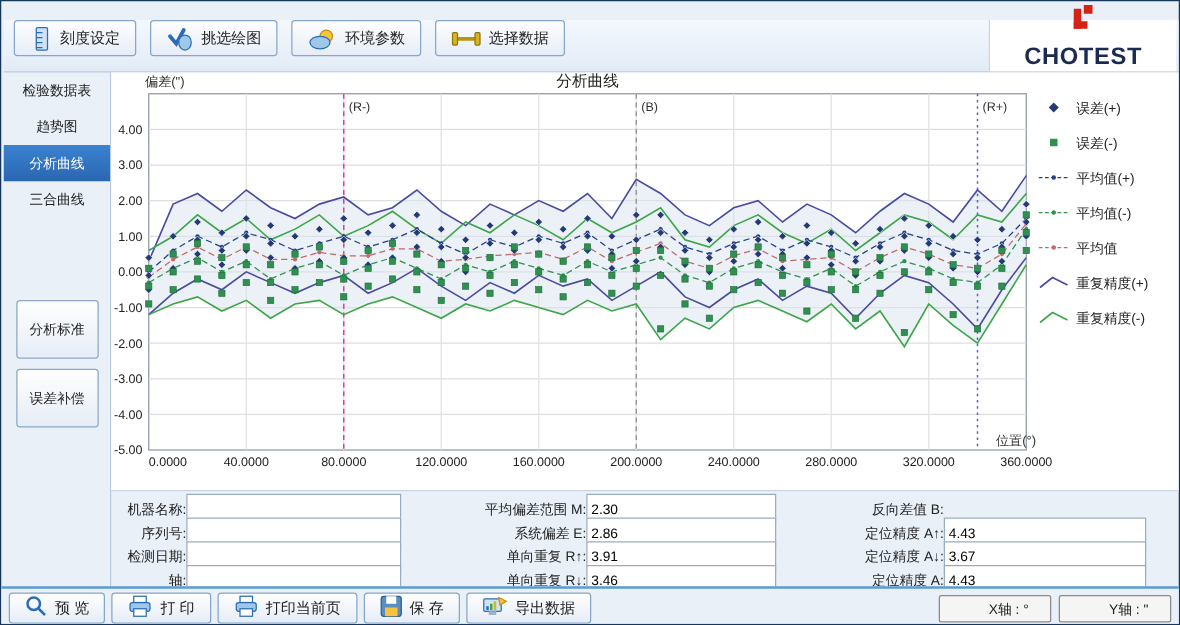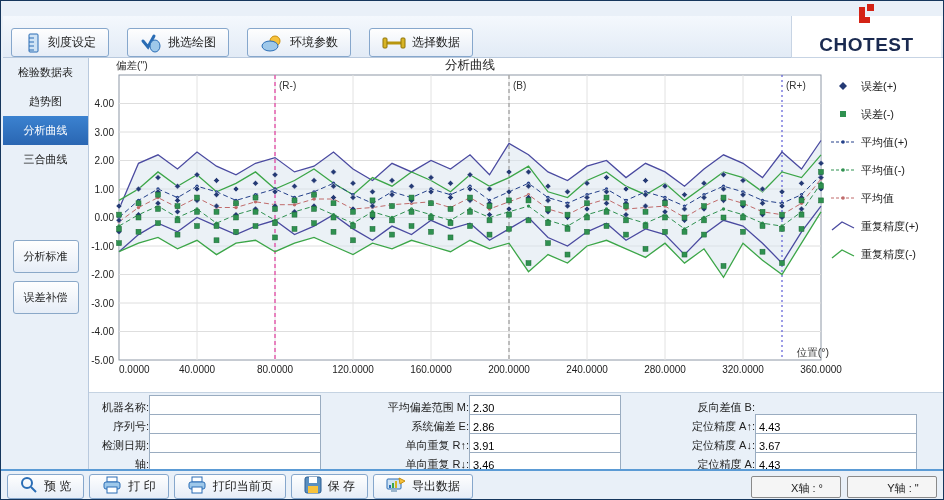--- a/index.html
+++ b/index.html
@@ -1,31 +1,31 @@
 <!DOCTYPE html>
 <html><head>
 <meta charset="utf-8">
 <style>
   html,body{margin:0;padding:0;background:#c8d6e8;font-family:"Liberation Sans","DejaVu Sans",sans-serif;}
   #win{position:relative;width:944px;height:500px;background:#e9f0f8;border:1px solid #16365c;box-sizing:border-box;overflow:hidden;}
   
   #titlebar{position:absolute;left:0;top:0;width:100%;height:15px;background:linear-gradient(#4d83bc,#1f4d82);color:#fff;font-size:9px;line-height:15px;padding-left:6px;box-sizing:border-box;}
   #close-btn{position:absolute;top:0;right:6px;width:33px;height:13px;background:linear-gradient(#f09a8a,#c22f1d);border:1px solid #7e140c;border-top:none;border-radius:0 0 3px 3px;color:#fff;font-size:9px;font-weight:bold;text-align:center;line-height:12px;cursor:pointer;box-sizing:border-box;}
   
-  #toolbar{position:absolute;left:2px;top:15px;width:940px;height:42px;background:linear-gradient(#f4f8fd,#e2ebf6);border-bottom:1px solid #b9c9dd;display:flex;align-items:flex-end;gap:18px;padding-left:8px;box-sizing:border-box;}
+  #toolbar{position:absolute;left:2px;top:15px;width:940px;height:42px;background:linear-gradient(#f4f8fd,#e2ebf6);border-bottom:1px solid #b9c9dd;display:flex;align-items:flex-start;gap:11px;padding-left:8px;box-sizing:border-box;}
   .tbtn{height:29px;display:flex;align-items:center;gap:6px;padding:0 12px;border:1px solid #86a7cc;border-radius:3px;background:linear-gradient(#fefefe,#e6edf7);font-size:12px;color:#222;cursor:pointer;}
   .tbtn svg{display:block;}
   #logo-panel{position:absolute;top:15px;right:2px;width:150px;height:42px;background:#fff;border-left:1px solid #c7d4e4;border-bottom:1px solid #c7d4e4;display:flex;align-items:center;justify-content:center;gap:5px;box-sizing:border-box;flex-direction:column;}
   #logo-text{font-size:19px;font-weight:bold;color:#1a2a50;letter-spacing:.5px;}
   #logo-reg{font-size:8px;color:#1a2a50;vertical-align:super;}
   
   #sidebar{position:absolute;left:2px;top:57px;width:86px;height:411px;border-right:1px solid #b9c9dd;box-sizing:border-box;}
   .nav-item{width:100%;text-align:center;font-size:11px;color:#222;padding:7px 0;cursor:pointer;}
   .nav-item.selected{background:linear-gradient(#3b82d0,#2a66b2);color:#fff;}
-  .side-btn{display:block;width:66px;margin:8px auto 0 auto;padding:8px 0;text-align:center;font-size:11px;color:#222;border:1px solid #8aa8c8;border-radius:3px;background:linear-gradient(#fefefe,#e6edf7);cursor:pointer;}
+  .side-btn{display:block;width:66px;margin:8px auto 0 auto;padding:15px 0;text-align:center;font-size:11px;color:#222;border:1px solid #8aa8c8;border-radius:3px;background:linear-gradient(#fefefe,#e6edf7);cursor:pointer;}
   #side-btns{margin-top:66px;}
   
   #chart-panel{position:absolute;left:88px;top:57px;width:854px;height:335px;background:#fff;border-bottom:1px solid #c5d3e2;box-sizing:border-box;}
   #plot-svg{position:absolute;left:0;top:0;}
   #legend{position:absolute;right:3px;top:14px;width:110px;}
   .legend-row{display:flex;align-items:center;gap:5px;height:28px;}
   .legend-row span.lg-label{font-size:11px;color:#222;}
   
   #fields{position:absolute;left:0;top:392px;width:944px;height:76px;}
   .fgroup{position:absolute;top:7px;}

